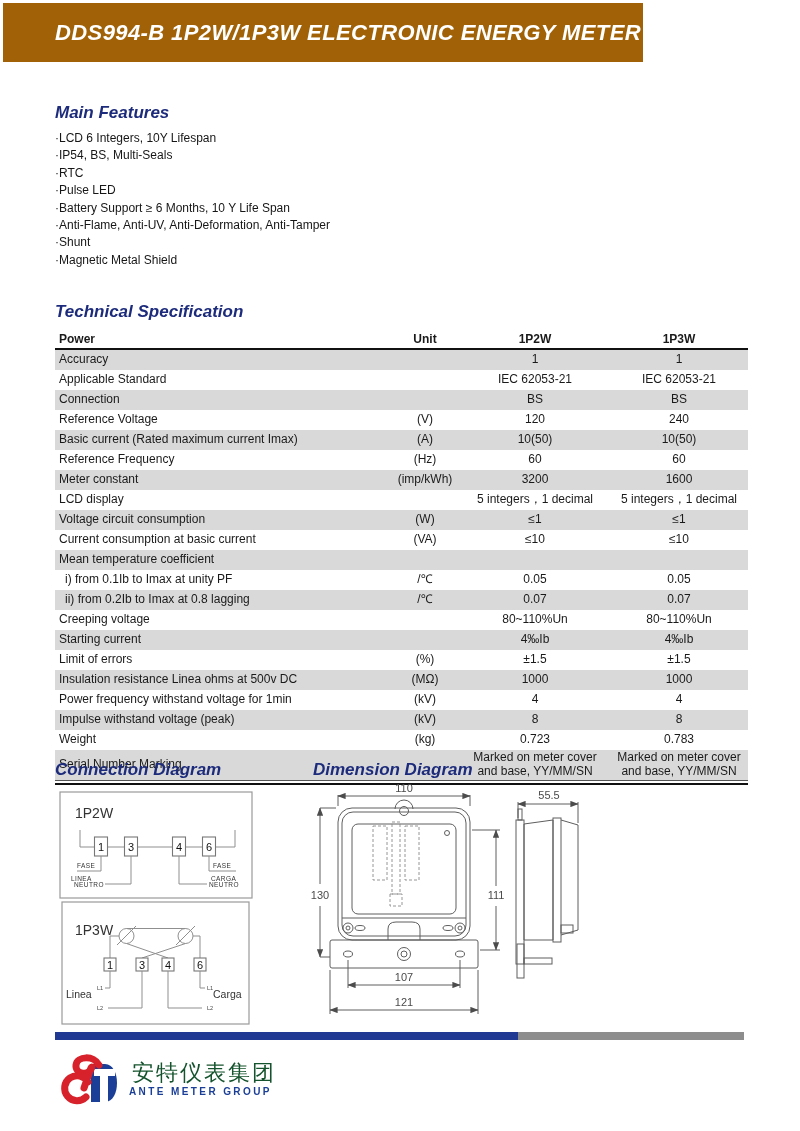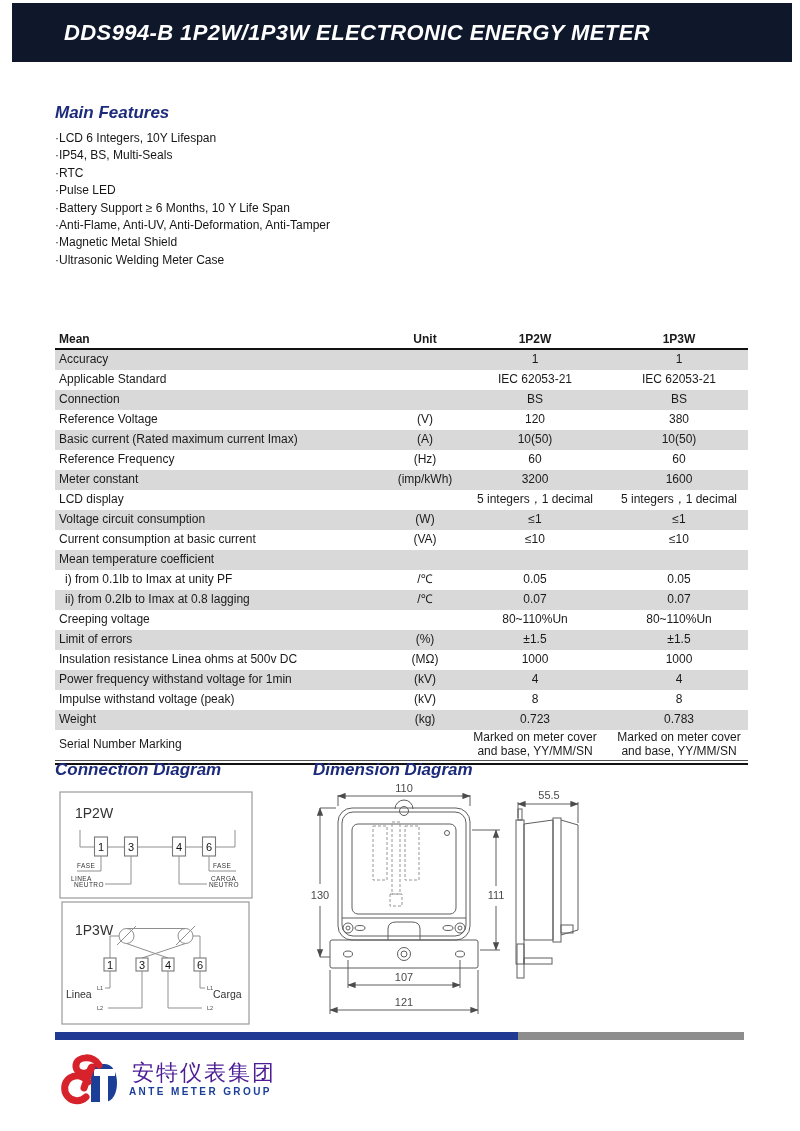--- a/index.html
+++ b/index.html
@@ -1,20 +1,20 @@
 <!DOCTYPE html>
 <html><head>
 <meta charset="utf-8">
 <style>
   html,body{margin:0;padding:0;background:#ffffff;}
   .page{position:relative;width:800px;height:1131px;background:#ffffff;overflow:hidden;
         font-family:"Liberation Sans", sans-serif;color:#1a1a1a;}
 
   
-  .header-bar{position:absolute;left:12px;top:3px;width:780px;height:59px;background:#0f172a;}
+  .header-bar{position:absolute;left:3px;top:3px;width:640px;height:59px;background:#a16207;}
   .header-bar h1{margin:0;padding-left:52px;line-height:59px;font-size:22px;font-style:italic;
         font-weight:bold;color:#ffffff;letter-spacing:0.4px;white-space:nowrap;}
 
   
   .sec-title{position:absolute;font-size:17px;font-style:italic;font-weight:bold;color:#1c2b7b;
         white-space:nowrap;}
   #features-title{left:55px;top:103px;}
   #spec-title{left:55px;top:302px;}
   #conn-title{left:55px;top:760px;}
   #dim-title{left:313px;top:760px;}
@@ -54,21 +54,21 @@
   .mline{stroke:#5e5e5e;stroke-width:1;fill:none;}
   .mdash{stroke:#8a8a8a;stroke-width:0.9;fill:none;stroke-dasharray:3 2;}
   .dim-line{stroke:#4c4c4c;stroke-width:0.9;fill:none;}
   .dim-txt{font-size:11px;fill:#4a4a4a;}
 
   
   .footer-bar{position:absolute;left:55px;top:1032px;width:689px;height:8px;display:flex;}
   .footer-bar .blue{width:463px;height:8px;background:#203a94;}
   .footer-bar .gray{width:226px;height:8px;background:#8d8d8d;}
   .logo-svg{position:absolute;left:55px;top:1052px;}
-  .brand-cn{position:absolute;left:132px;top:1058px;font-size:22px;color:#4c1d95;
+  .brand-cn{position:absolute;left:132px;top:1058px;font-size:22px;color:#14532d;
         letter-spacing:2px;white-space:nowrap;}
   .brand-en{position:absolute;left:129px;top:1086px;font-size:10px;font-weight:bold;
         color:#1b3f97;letter-spacing:2.4px;white-space:nowrap;}
 </style>
 </head>
 <body>
 
 <div class="page">
 
   <div class="header-bar">
@@ -77,36 +77,37 @@
 
   <div class="sec-title" id="features-title">Main Features</div>
 
   <ul class="features">
       <li>LCD 6 Integers, 10Y Lifespan</li>
       <li>IP54, BS, Multi-Seals</li>
       <li>RTC</li>
       <li>Pulse LED</li>
       <li>Battery Support ≥ 6 Months, 10 Y Life Span</li>
       <li>Anti-Flame, Anti-UV, Anti-Deformation, Anti-Tamper</li>
+      <li>Shunt</li>
       <li>Magnetic Metal Shield</li>
-      <li>Ultrasonic Welding Meter Case</li>
     </ul>
 
+  <div class="sec-title" id="spec-title">Technical Specification</div>
 
   <div class="spec-wrap">
     <table class="spec">
       <colgroup>
           <col class="c0">
           <col class="c1">
           <col class="c2">
           <col class="c3">
         </colgroup>
       <thead>
         <tr>
-          <th class="c-item">Mean</th>
+          <th class="c-item">Power</th>
           <th>Unit</th>
           <th>1P2W</th>
           <th>1P3W</th>
         </tr>
       </thead>
       <tbody>
           <tr>
             <td class="c-item">Accuracy</td>
             <td class="c-val"></td>
             <td class="c-val">1</td>
@@ -121,21 +122,21 @@
           <tr>
             <td class="c-item">Connection</td>
             <td class="c-val"></td>
             <td class="c-val">BS</td>
             <td class="c-val">BS</td>
           </tr>
           <tr>
             <td class="c-item">Reference Voltage</td>
             <td class="c-val">(V)</td>
             <td class="c-val">120</td>
-            <td class="c-val">380</td>
+            <td class="c-val">240</td>
           </tr>
           <tr>
             <td class="c-item">Basic current (Rated maximum current Imax)</td>
             <td class="c-val">(A)</td>
             <td class="c-val">10(50)</td>
             <td class="c-val">10(50)</td>
           </tr>
           <tr>
             <td class="c-item">Reference Frequency</td>
             <td class="c-val">(Hz)</td>
@@ -182,20 +183,26 @@
             <td class="c-item">ii) from 0.2Ib to Imax at 0.8 lagging</td>
             <td class="c-val">/℃</td>
             <td class="c-val">0.07</td>
             <td class="c-val">0.07</td>
           </tr>
           <tr>
             <td class="c-item">Creeping voltage</td>
             <td class="c-val"></td>
             <td class="c-val">80~110%Un</td>
             <td class="c-val">80~110%Un</td>
+          </tr>
+          <tr>
+            <td class="c-item">Starting current</td>
+            <td class="c-val"></td>
+            <td class="c-val">4‰Ib</td>
+            <td class="c-val">4‰Ib</td>
           </tr>
           <tr>
             <td class="c-item">Limit of errors</td>
             <td class="c-val">(%)</td>
             <td class="c-val">±1.5</td>
             <td class="c-val">±1.5</td>
           </tr>
           <tr>
             <td class="c-item">Insulation resistance Linea ohms at 500v DC</td>
             <td class="c-val">(MΩ)</td>

